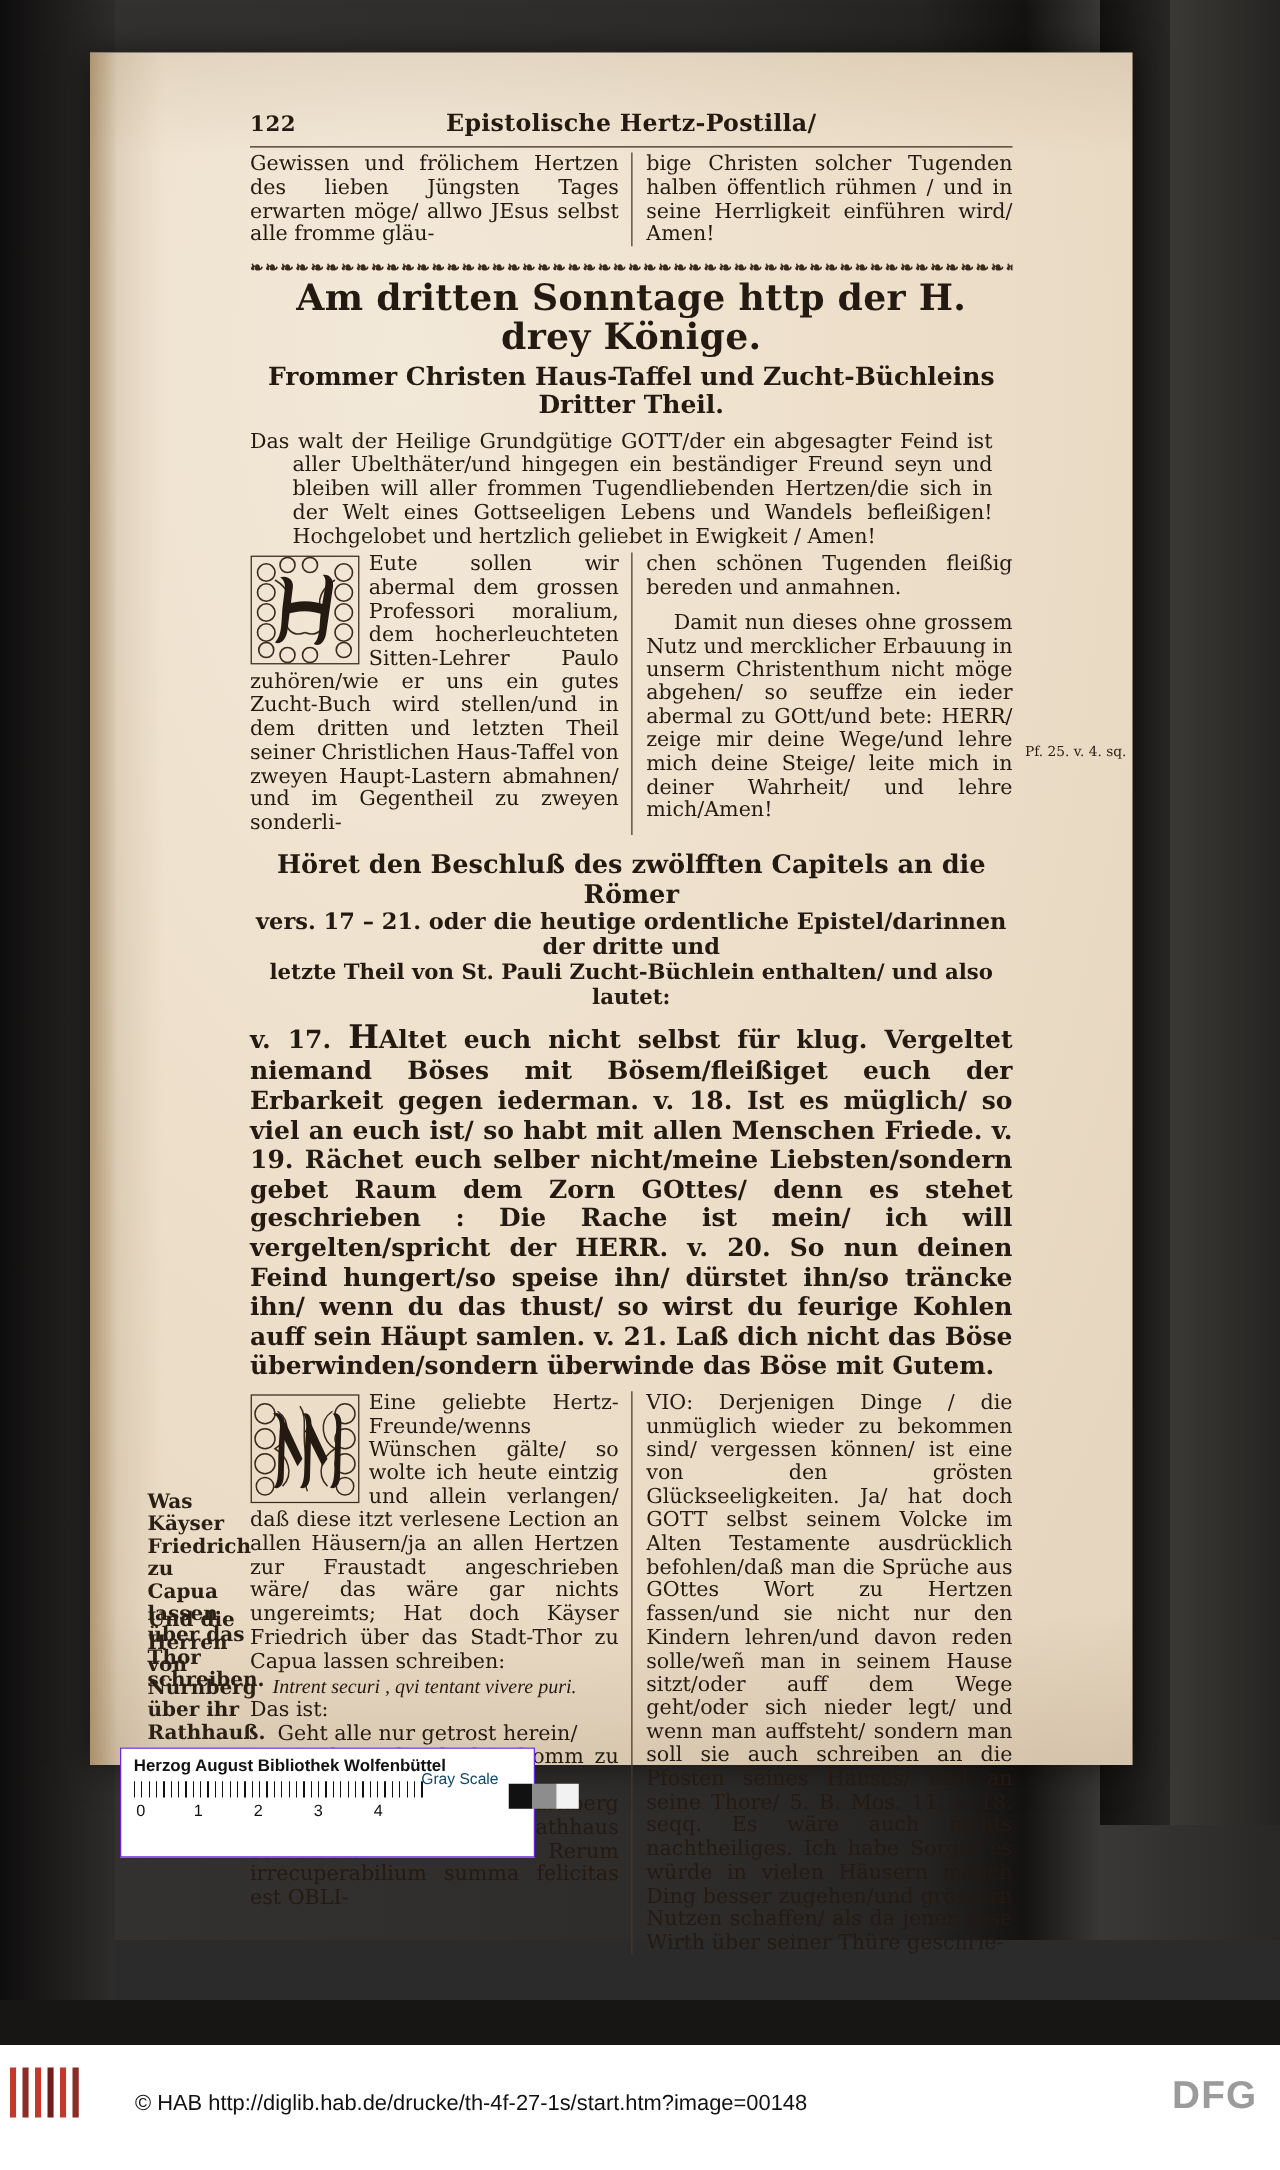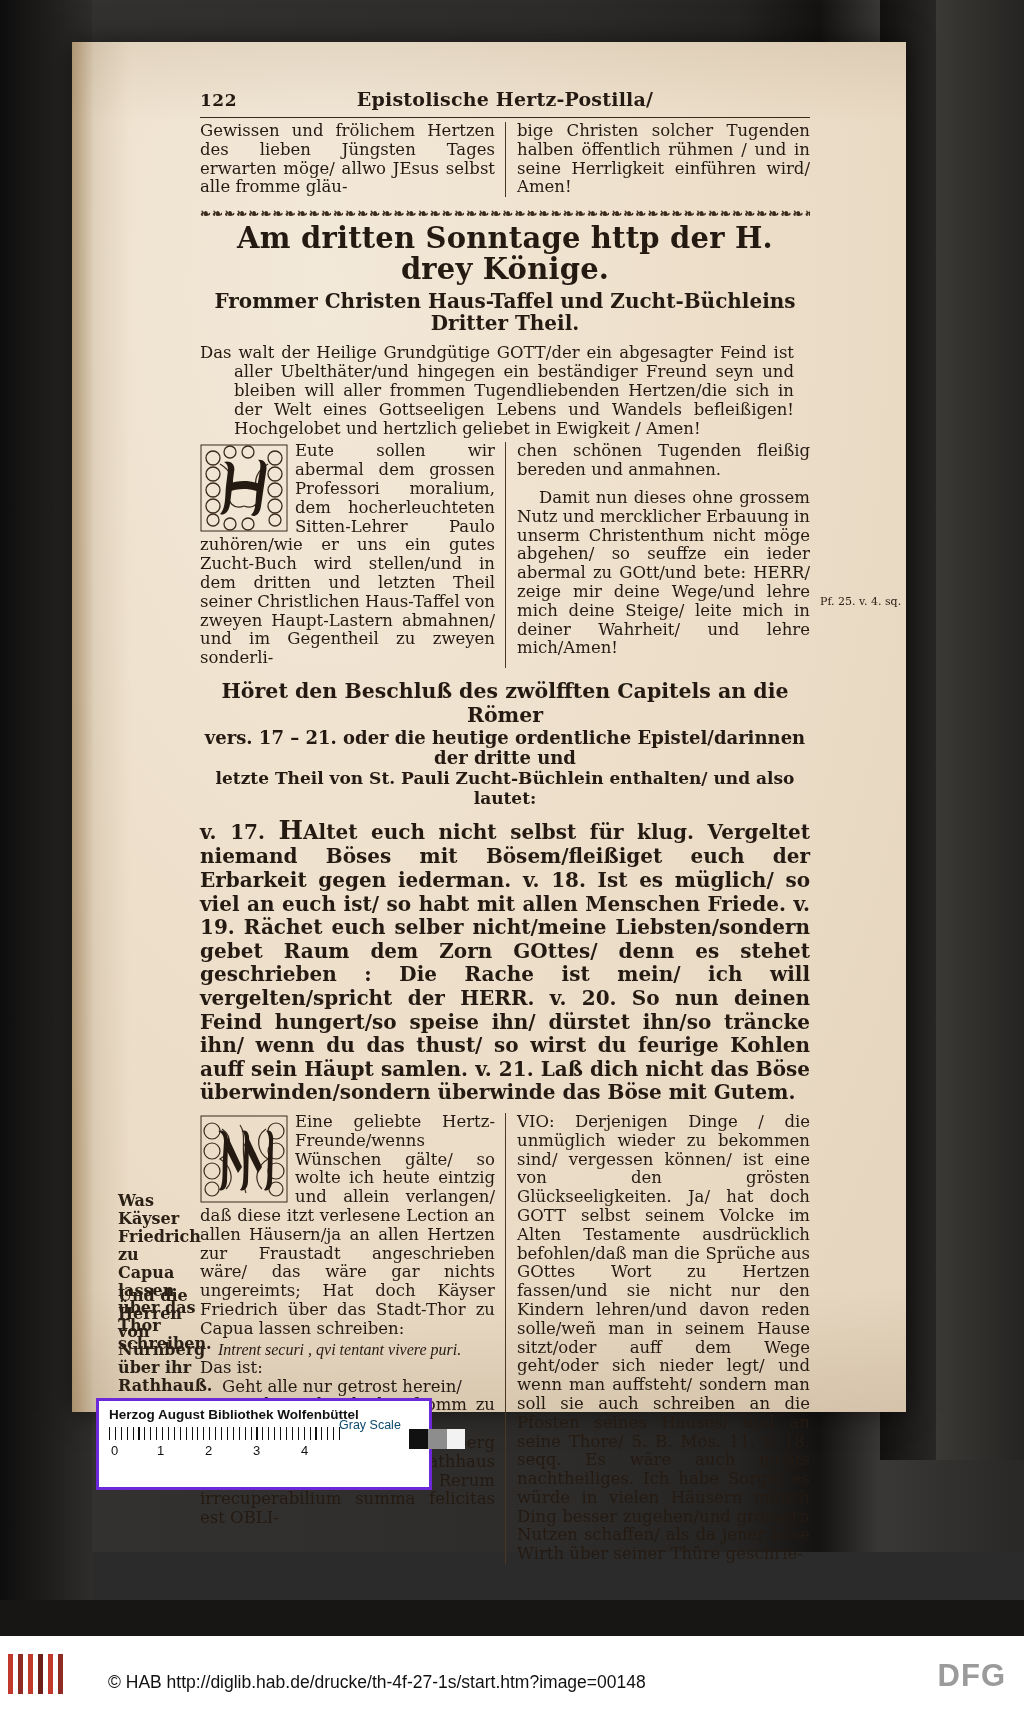--- a/index.html
+++ b/index.html
@@ -75,21 +75,21 @@
   .verses{margin:6px 0 8px 0;font-size:20px;line-height:1.18;text-align:justify;font-weight:700;}
   .verses .vnum{font-weight:700;}
 
   .marg{position:absolute;width:80px;font-size:16px;line-height:1.12;font-weight:700;color:#2b2015;}
   .margR{position:absolute;width:92px;font-size:11px;line-height:1.1;color:#2b2015;}
 
   .latin{font-style:italic;font-family:"Liberation Serif",serif;}
 
   
   .libcard{position:absolute;left:96px;top:1398px;width:330px;height:86px;background:#fff;
-    border:3px solid #6d28d9;}
+    border:1px solid #6d28d9;}
   .libcard .t{font-family:"Liberation Sans",sans-serif;font-size:13.5px;font-weight:700;
     color:#111;padding:6px 0 0 10px;}
   .ruler{position:relative;margin:5px 0 0 10px;width:240px;height:18px;}
   .ticks{position:absolute;left:0;top:0;width:236px;height:13px;
     background:repeating-linear-gradient(90deg,#111 0 1px,transparent 1px 5.9px);}
   .nums{font-family:"Liberation Sans",sans-serif;font-size:13px;color:#111;
     position:absolute;left:0;top:16px;width:250px;}
   .nums span{position:absolute;}
   .gslabel{position:absolute;left:240px;top:17px;font-family:"Liberation Sans",sans-serif;
     font-size:12.5px;color:#0c4a6e;}

